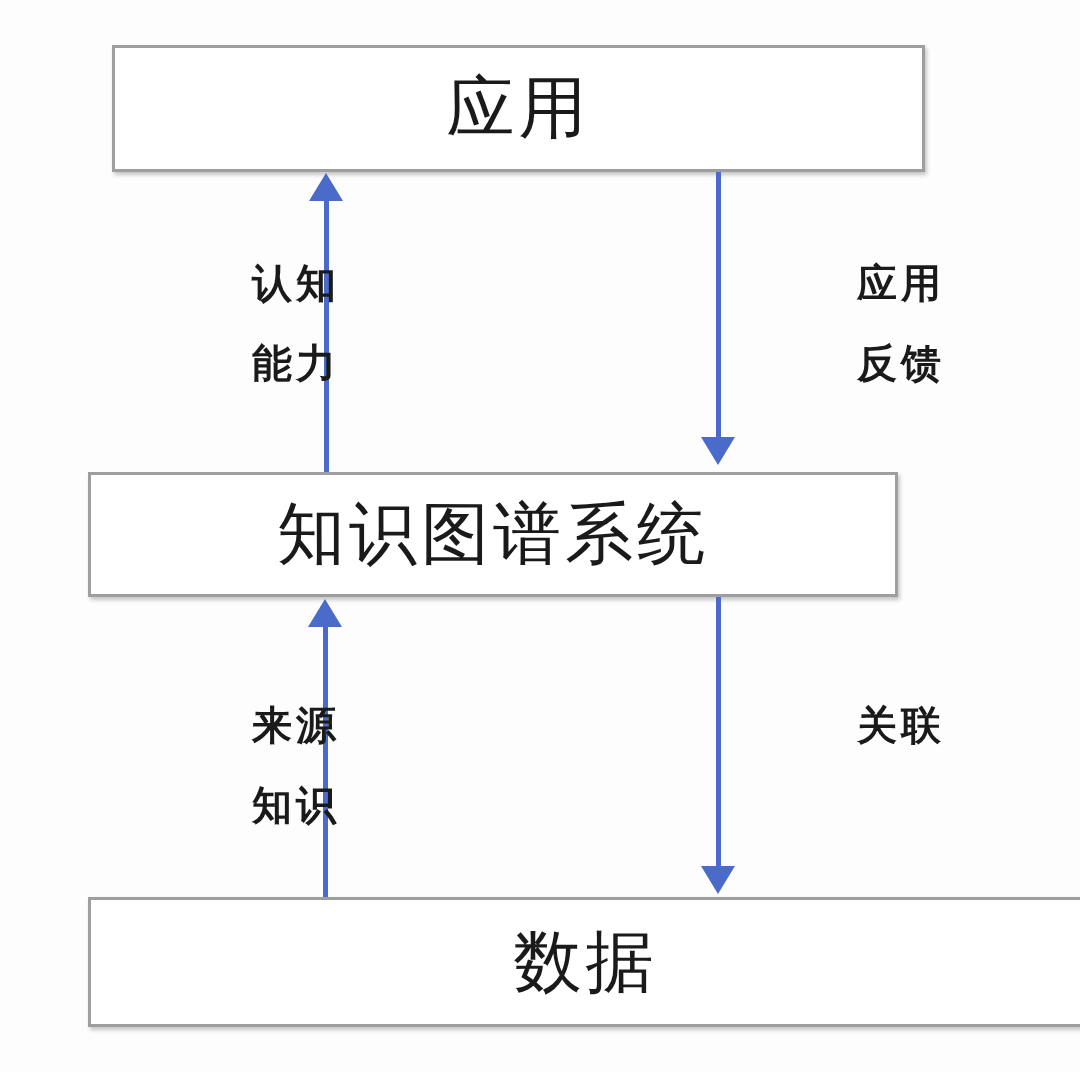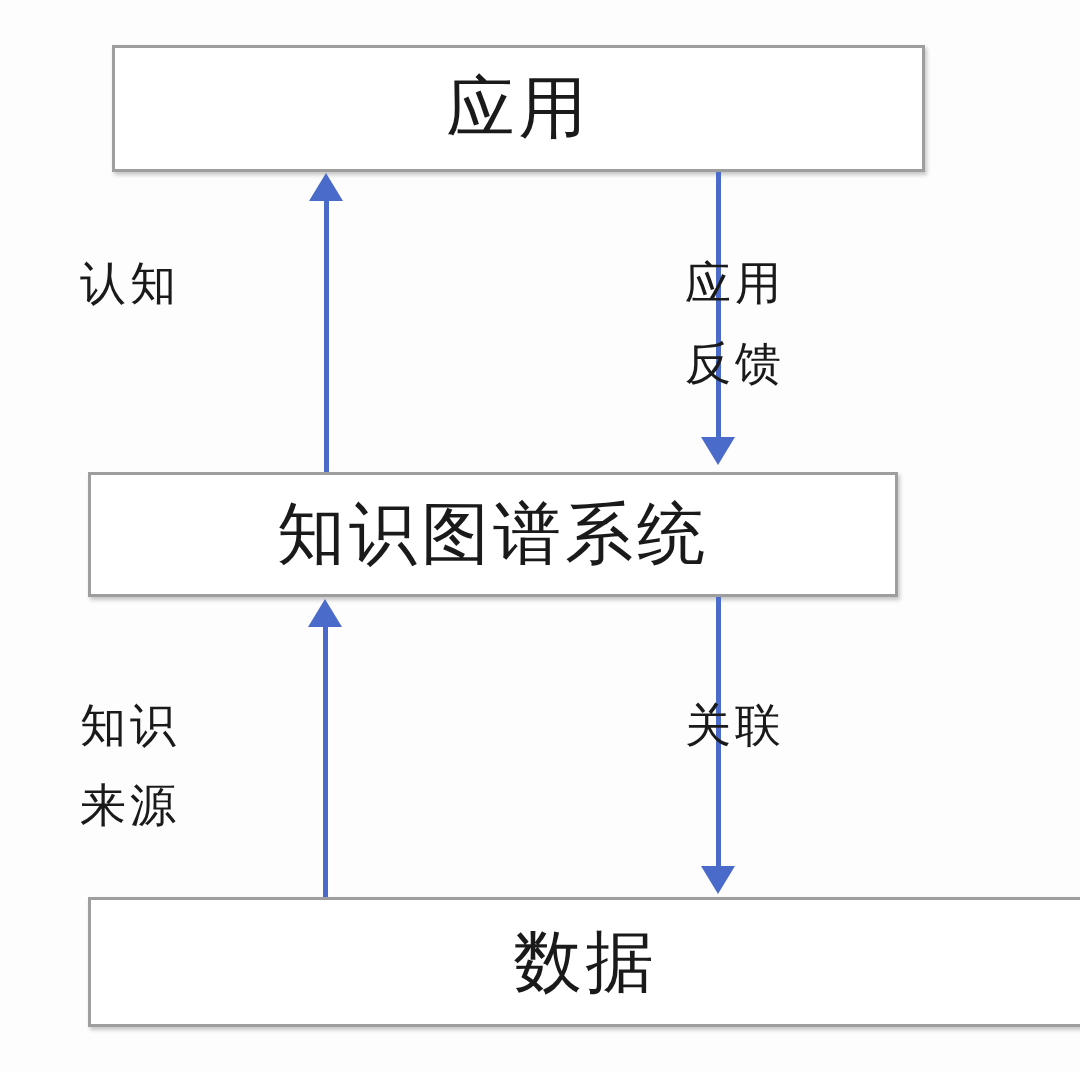--- a/index.html
+++ b/index.html
@@ -63,25 +63,26 @@
   
   .shaft-c { left: 323px; top: 624px; height: 273px; }
   .head-c  { left: 308px; top: 599px; }
   
   .shaft-d { left: 716px; top: 597px; height: 271px; }
   .head-d  { left: 701px; top: 866px; }
 
   .edge-label {
     position: absolute;
     width: 260px;
-    text-align: left;
-    font-size: 46px;
+    text-align: right;
+    font-size: 40px;
     line-height: 80px;
     letter-spacing: 4px;
     color: var(--text, #1a1a1a);
+    font-weight: bold;
   }
   .lbl-cognitive   { left: 80px;  top: 243px; }
   .lbl-feedback    { left: 685px; top: 243px; }
   .lbl-source      { left: 80px;  top: 685px; }
   .lbl-fusion      { left: 685px; top: 685px; }
 </style>
 </head>
 <body>
 
 <div class="canvas">
@@ -89,34 +90,35 @@
   <div class="node-box box-top">应用</div>
 
   <div class="node-box box-middle">知识图谱系统</div>
 
   <div class="node-box box-bottom">数据</div>
 
   <div class="arrow-shaft shaft-a"></div>
   <div class="arrow-head head-up head-a"></div>
   <div class="edge-label lbl-cognitive">
     <div>认知</div>
+    <div>能力</div>
   </div>
 
   <div class="arrow-shaft shaft-b"></div>
   <div class="arrow-head head-down head-b"></div>
   <div class="edge-label lbl-feedback">
     <div>应用</div>
     <div>反馈</div>
   </div>
 
   <div class="arrow-shaft shaft-c"></div>
   <div class="arrow-head head-up head-c"></div>
   <div class="edge-label lbl-source">
+    <div>来源</div>
     <div>知识</div>
-    <div>来源</div>
   </div>
 
   <div class="arrow-shaft shaft-d"></div>
   <div class="arrow-head head-down head-d"></div>
   <div class="edge-label lbl-fusion">
     <div>关联</div>
   </div>
 
 </div>
 

